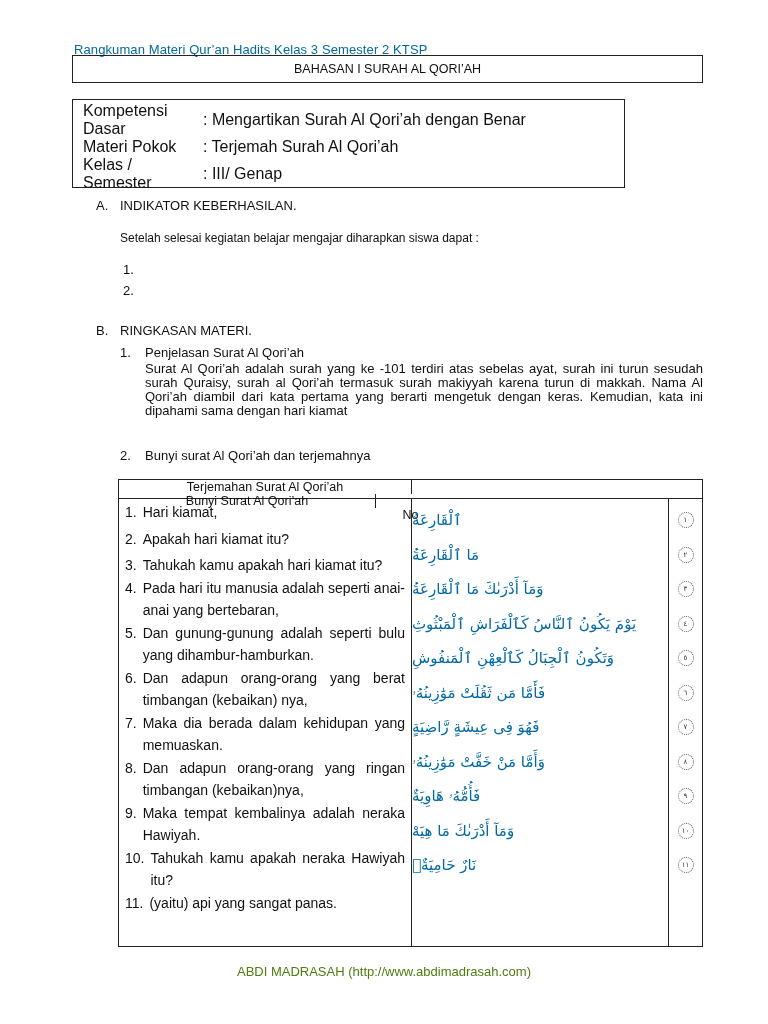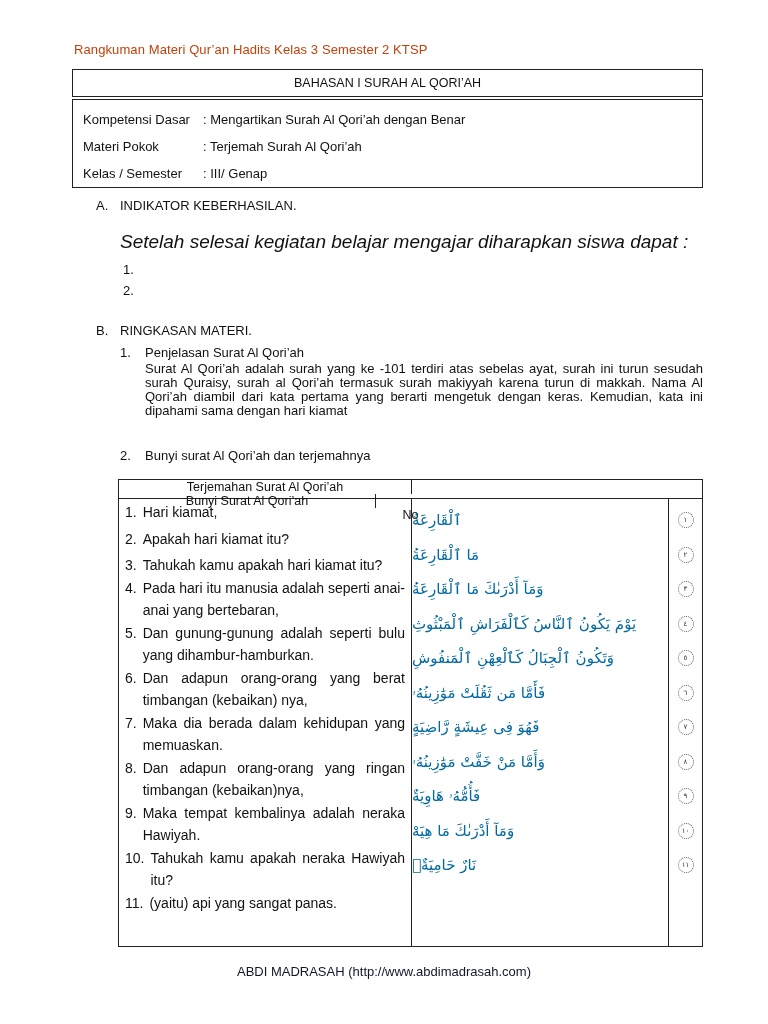--- a/index.html
+++ b/index.html
@@ -3,39 +3,39 @@
 <meta charset="utf-8">
 <style>
   html, body { margin: 0; padding: 0; }
   body {
     width: 768px; height: 1024px; background: #ffffff; position: relative;
     font-family: "Liberation Sans", "DejaVu Sans", sans-serif; color: #111;
     overflow: hidden;
   }
   .running-title {
     position: absolute; left: 74px; top: 42px;
-    font-size: 13px; color: #c2410c; letter-spacing: 0.1px;
+    font-size: 13px; color: #0369a1; letter-spacing: 0.1px;
   }
   .title-box {
-    position: absolute; left: 72px; top: 69px; width: 631px; height: 28px;
+    position: absolute; left: 72px; top: 55px; width: 631px; height: 28px;
     border: 1.5px solid #222; box-sizing: border-box;
     display: flex; align-items: center; justify-content: center;
     font-size: 12.5px;
   }
   .info-box {
-    position: absolute; left: 72px; top: 99px; width: 631px; height: 89px;
+    position: absolute; left: 72px; top: 99px; width: 553px; height: 89px;
     border: 1.5px solid #222; box-sizing: border-box;
-    padding: 6px 0 0 10px; font-size: 13px;
+    padding: 6px 0 0 10px; font-size: 16px;
   }
   .info-row { display: flex; height: 27px; align-items: center; }
   .info-label { width: 120px; }
   .section { position: absolute; left: 96px; font-size: 13px; }
   .sec-head { display: flex; }
   .sec-letter { width: 24px; }
-  .para { position: absolute; font-size: 19px; font-style: italic; }
+  .para { position: absolute; font-size: 12px; }
   .olist { position: absolute; font-size: 13px; }
   .olist .li { display: flex; height: 21px; align-items: center; }
   .olist .num { width: 22px; }
   .body-text {
     position: absolute; left: 145px; top: 362px; width: 558px;
     font-size: 13px; line-height: 14px; text-align: justify;
   }
   .tbl {
     position: absolute; left: 118px; top: 479px; width: 585px; height: 468px;
     border: 1.5px solid #222; box-sizing: border-box;
@@ -62,21 +62,21 @@
   .marker {
     height: 34.5px; display: flex; align-items: center; justify-content: center;
   }
   .marker span {
     width: 14px; height: 14px; border-radius: 50%;
     border: 1.5px dotted #555; display: flex; align-items: center; justify-content: center;
     font-family: "DejaVu Sans", sans-serif; font-size: 7px; color: #333;
   }
   .footer {
     position: absolute; left: 0; width: 768px; top: 964px; text-align: center;
-    font-size: 13px; color: #0f172a;
+    font-size: 13px; color: #4d7c0f;
   }
 </style>
 </head>
 <body>
 
 <div class="running-title">Rangkuman Materi Qur’an Hadits Kelas 3 Semester 2 KTSP</div>
 
 <div class="title-box">
   <span>BAHASAN I SURAH AL QORI’AH</span>
 </div>

